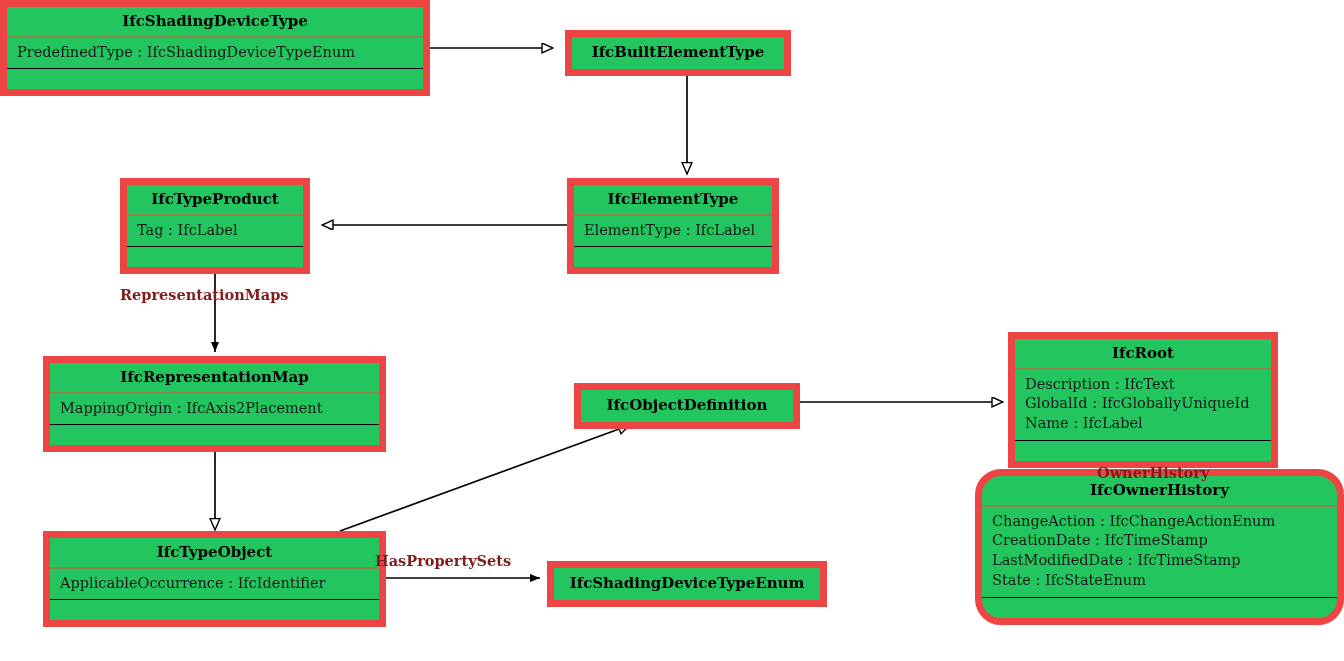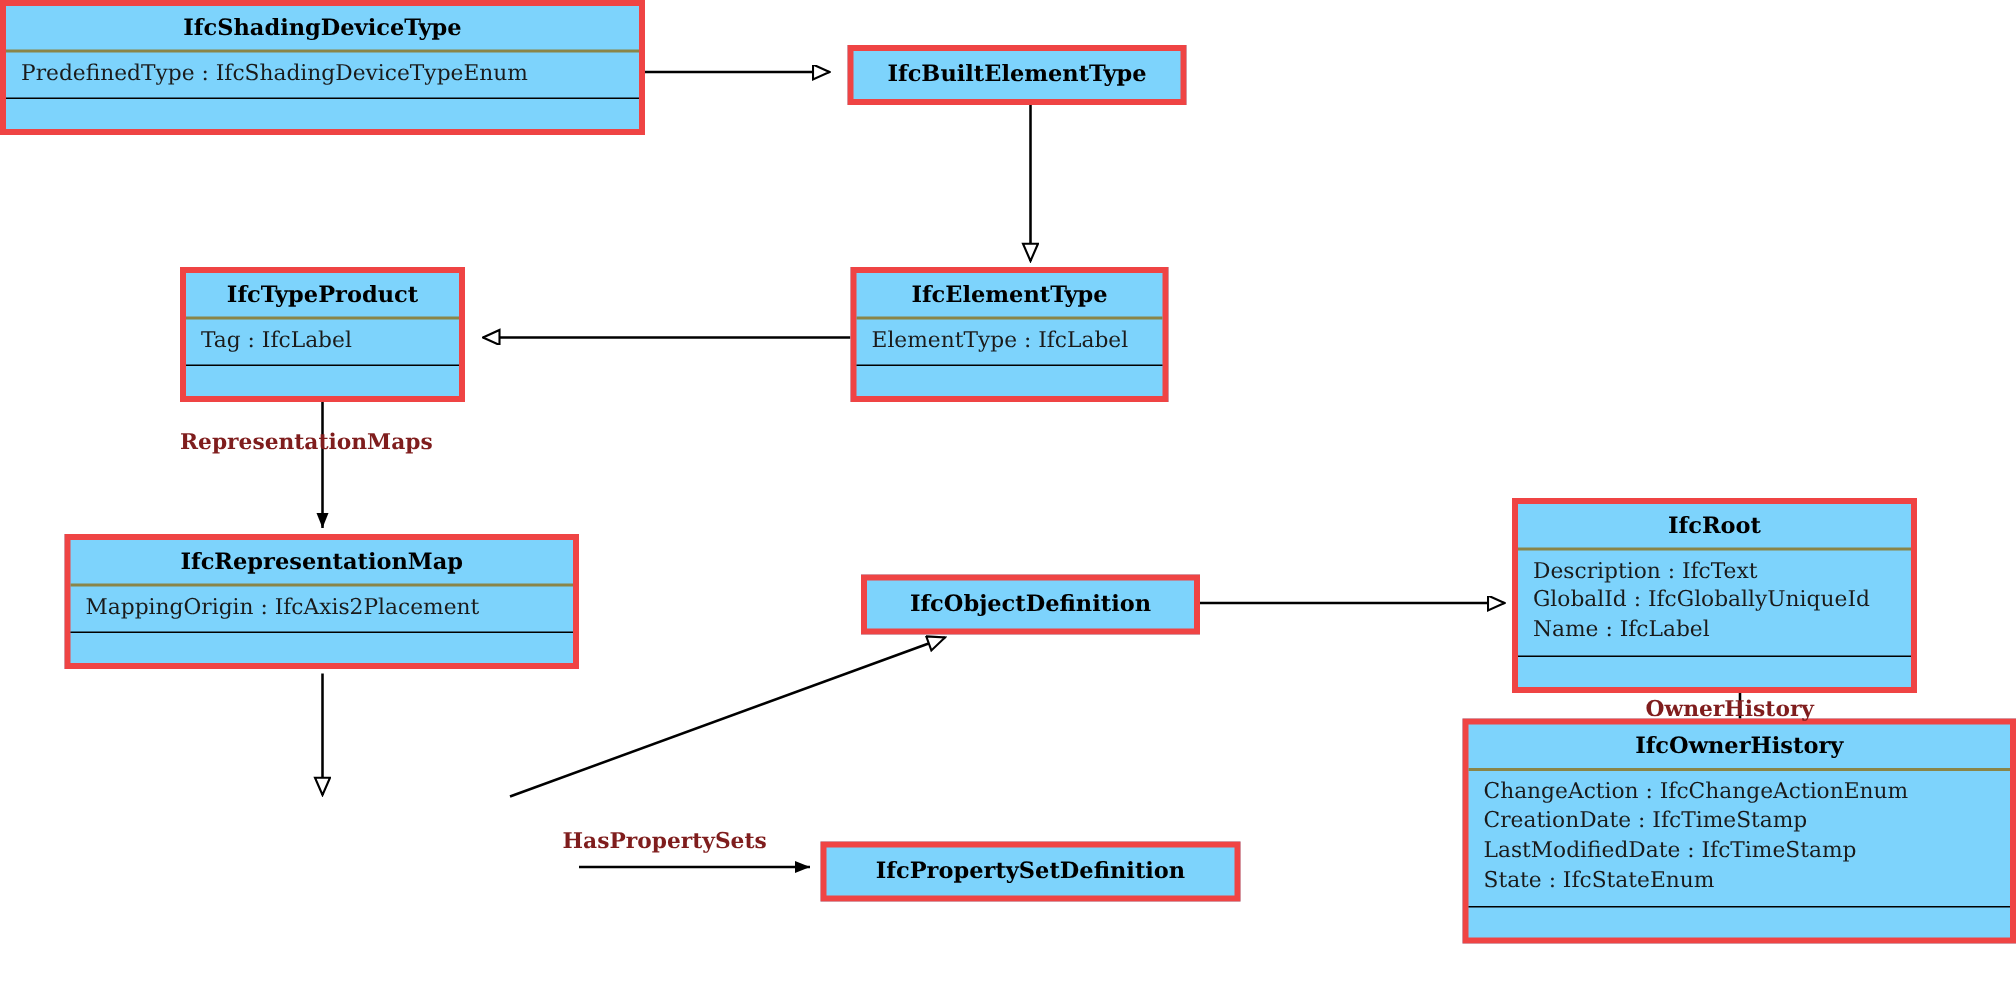--- a/index.html
+++ b/index.html
@@ -19,22 +19,22 @@
     position: absolute;
     left: 0;
     top: 0;
     width: 1344px;
     height: 661px;
     pointer-events: none;
   }
   .uml-class {
     position: absolute;
     box-sizing: border-box;
-    background: #7dd3fc;
-    border: 4px solid #ef4444;
+    background: #22c55e;
+    border: 7px solid #ef4444;
     z-index: 2;
   }
   .uml-title {
     font-weight: bold;
     text-align: center;
     font-size: 15px;
     color: #000000;
     line-height: 1.1;
     padding: 6px 8px 6px 8px;
     white-space: nowrap;
@@ -183,26 +183,35 @@
     <div class="uml-sep-olive"></div>
     <div class="uml-attrs">
       <div class="uml-attr-row">Description : IfcText</div>
       <div class="uml-attr-row">GlobalId : IfcGloballyUniqueId</div>
       <div class="uml-attr-row">Name : IfcLabel</div>
     </div>
     <div class="uml-sep-black"></div>
     <div class="uml-ops"></div>
   </div>
 
+  <div class="uml-class" style="left:43px; top:531px; width:343px;">
+    <div class="uml-title">IfcTypeObject</div>
+    <div class="uml-sep-olive"></div>
+    <div class="uml-attrs">
+      <div class="uml-attr-row">ApplicableOccurrence : IfcIdentifier</div>
+    </div>
+    <div class="uml-sep-black"></div>
+    <div class="uml-ops"></div>
+  </div>
 
   <div class="uml-class titleonly" style="left:547px; top:561px; width:280px;">
-    <div class="uml-title">IfcPropertySetDefinition</div>
-  </div>
-
-  <div class="uml-class" style="left:975px; top:479px; width:369px;">
+    <div class="uml-title">IfcShadingDeviceTypeEnum</div>
+  </div>
+
+  <div class="uml-class" style="left:975px; top:469px; width:369px;border-radius:26px;">
     <div class="uml-title">IfcOwnerHistory</div>
     <div class="uml-sep-olive"></div>
     <div class="uml-attrs">
       <div class="uml-attr-row">ChangeAction : IfcChangeActionEnum</div>
       <div class="uml-attr-row">CreationDate : IfcTimeStamp</div>
       <div class="uml-attr-row">LastModifiedDate : IfcTimeStamp</div>
       <div class="uml-attr-row">State : IfcStateEnum</div>
     </div>
     <div class="uml-sep-black"></div>
     <div class="uml-ops"></div>

